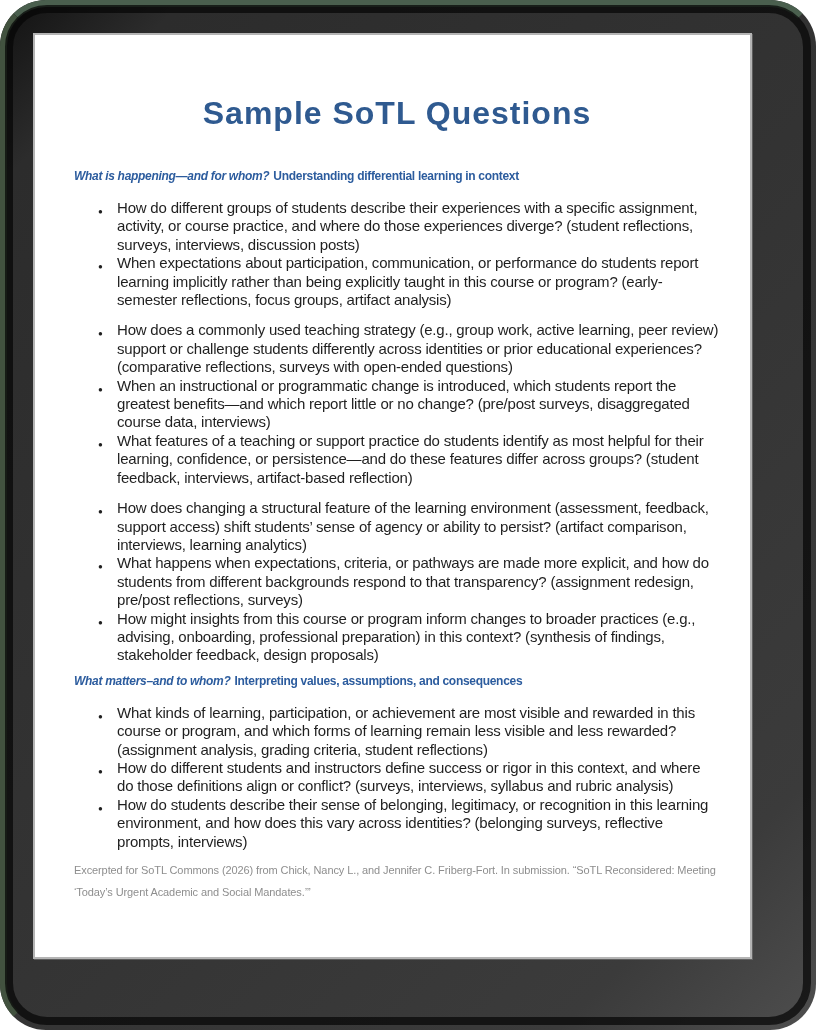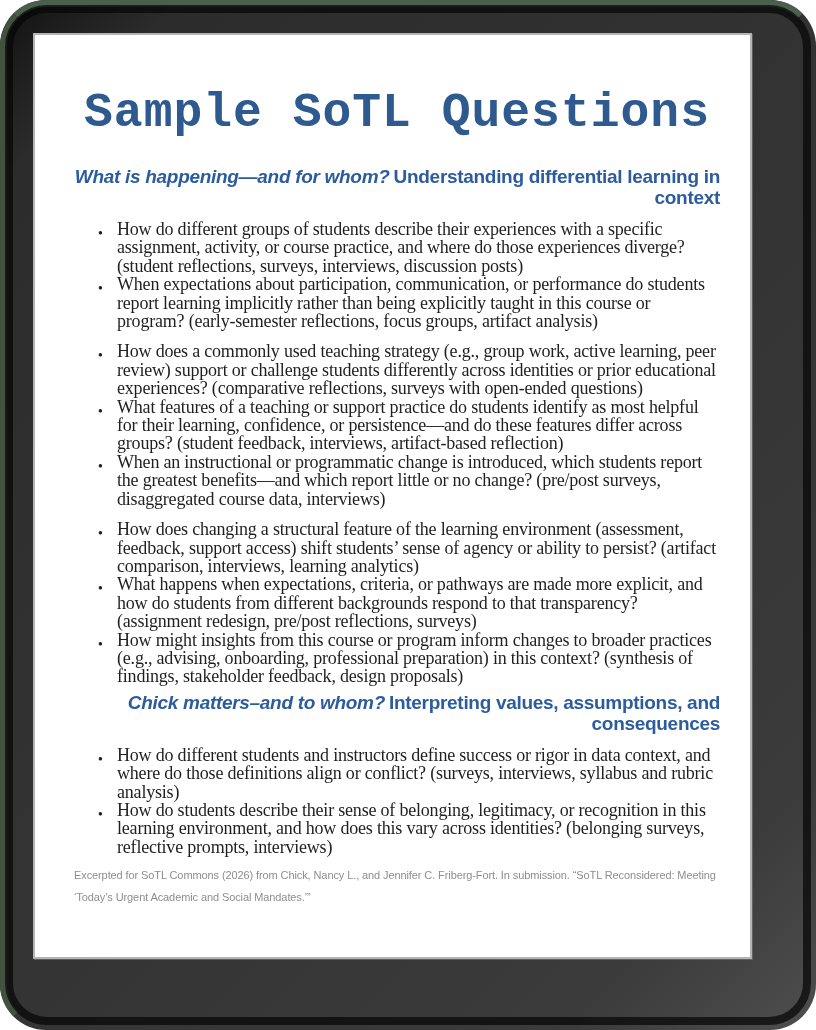--- a/index.html
+++ b/index.html
@@ -51,52 +51,50 @@
     border: 2px solid #b4b4b4;
     box-sizing: border-box;
     box-shadow: 1px 1px 0 rgba(120,120,120,0.6);
   }
   .content {
     padding: 0 30px 0 39px;
   }
   .doc-title {
     margin: 56px 0 30px 0;
     text-align: center;
-    font-family: Liberation Mono, monospace;
+    font-family: Liberation Sans, sans-serif;
     font-weight: 700;
-    font-size: 48px;
+    font-size: 32px;
     line-height: 45px;
     letter-spacing: 1px;
     color: #2f5a90;
   }
   .section-heading {
     margin: 6px 0 0 0;
-    font-size: 19px;
+    font-size: 12px;
     line-height: 21px;
     letter-spacing: -0.3px;
     font-weight: 700;
     color: #2c5c9e;
-    text-align: right;
   }
   .section-heading .q {
     font-style: italic;
     margin-right: 4px;
   }
   .bullets {
     list-style: none;
     margin: 12px 0 0 0;
     padding: 0 0 0 43px;
   }
   .bullets li {
     position: relative;
-    font-size: 18px;
+    font-size: 15px;
     line-height: 18.4px;
     letter-spacing: -0.2px;
     color: #1f1f1f;
-    font-family: Liberation Serif, serif;
   }
   .bullets li::before {
     content: "●";
     position: absolute;
     left: -19px;
     top: 4px;
     font-size: 8px;
     color: #1f1f1f;
   }
   .footer-note {
@@ -123,33 +121,34 @@
       <h1 class="doc-title">Sample SoTL Questions</h1>
 
       <h2 class="section-heading"><span class="q">What is happening—and for whom?</span><span class="sub">Understanding differential learning in context</span></h2>
       <ul class="bullets">
         <li>How do different groups of students describe their experiences with a specific assignment, activity, or course practice, and where do those experiences diverge? (student reflections, surveys, interviews, discussion posts)</li>
         <li>When expectations about participation, communication, or performance do students report learning implicitly rather than being explicitly taught in this course or program? (early-semester reflections, focus groups, artifact analysis)</li>
       </ul>
 
       <ul class="bullets">
         <li>How does a commonly used teaching strategy (e.g., group work, active learning, peer review) support or challenge students differently across identities or prior educational experiences? (comparative reflections, surveys with open-ended questions)</li>
+        <li>When an instructional or programmatic change is introduced, which students report the greatest benefits—and which report little or no change? (pre/post surveys, disaggregated course data, interviews)</li>
         <li>What features of a teaching or support practice do students identify as most helpful for their learning, confidence, or persistence—and do these features differ across groups? (student feedback, interviews, artifact-based reflection)</li>
-        <li>When an instructional or programmatic change is introduced, which students report the greatest benefits—and which report little or no change? (pre/post surveys, disaggregated course data, interviews)</li>
       </ul>
 
       <ul class="bullets">
         <li>How does changing a structural feature of the learning environment (assessment, feedback, support access) shift students’ sense of agency or ability to persist? (artifact comparison, interviews, learning analytics)</li>
         <li>What happens when expectations, criteria, or pathways are made more explicit, and how do students from different backgrounds respond to that transparency? (assignment redesign, pre/post reflections, surveys)</li>
         <li>How might insights from this course or program inform changes to broader practices (e.g., advising, onboarding, professional preparation) in this context? (synthesis of findings, stakeholder feedback, design proposals)</li>
       </ul>
 
-      <h2 class="section-heading"><span class="q">Chick matters–and to whom?</span><span class="sub">Interpreting values, assumptions, and consequences</span></h2>
+      <h2 class="section-heading"><span class="q">What matters–and to whom?</span><span class="sub">Interpreting values, assumptions, and consequences</span></h2>
       <ul class="bullets">
-        <li>How do different students and instructors define success or rigor in data context, and where do those definitions align or conflict? (surveys, interviews, syllabus and rubric analysis)</li>
+        <li>What kinds of learning, participation, or achievement are most visible and rewarded in this course or program, and which forms of learning remain less visible and less rewarded?  (assignment analysis, grading criteria, student reflections)</li>
+        <li>How do different students and instructors define success or rigor in this context, and where do those definitions align or conflict? (surveys, interviews, syllabus and rubric analysis)</li>
         <li>How do students describe their sense of belonging, legitimacy, or recognition in this learning environment, and how does this vary across identities? (belonging surveys, reflective prompts, interviews)</li>
       </ul>
 
       <p class="footer-note">Excerpted for SoTL Commons (2026) from Chick, Nancy L., and Jennifer C. Friberg-Fort. In submission. “SoTL Reconsidered: Meeting ‘Today’s Urgent Academic and Social Mandates.’”</p>
 
     </div>
   </div>
 </div>
 
 </body></html>

